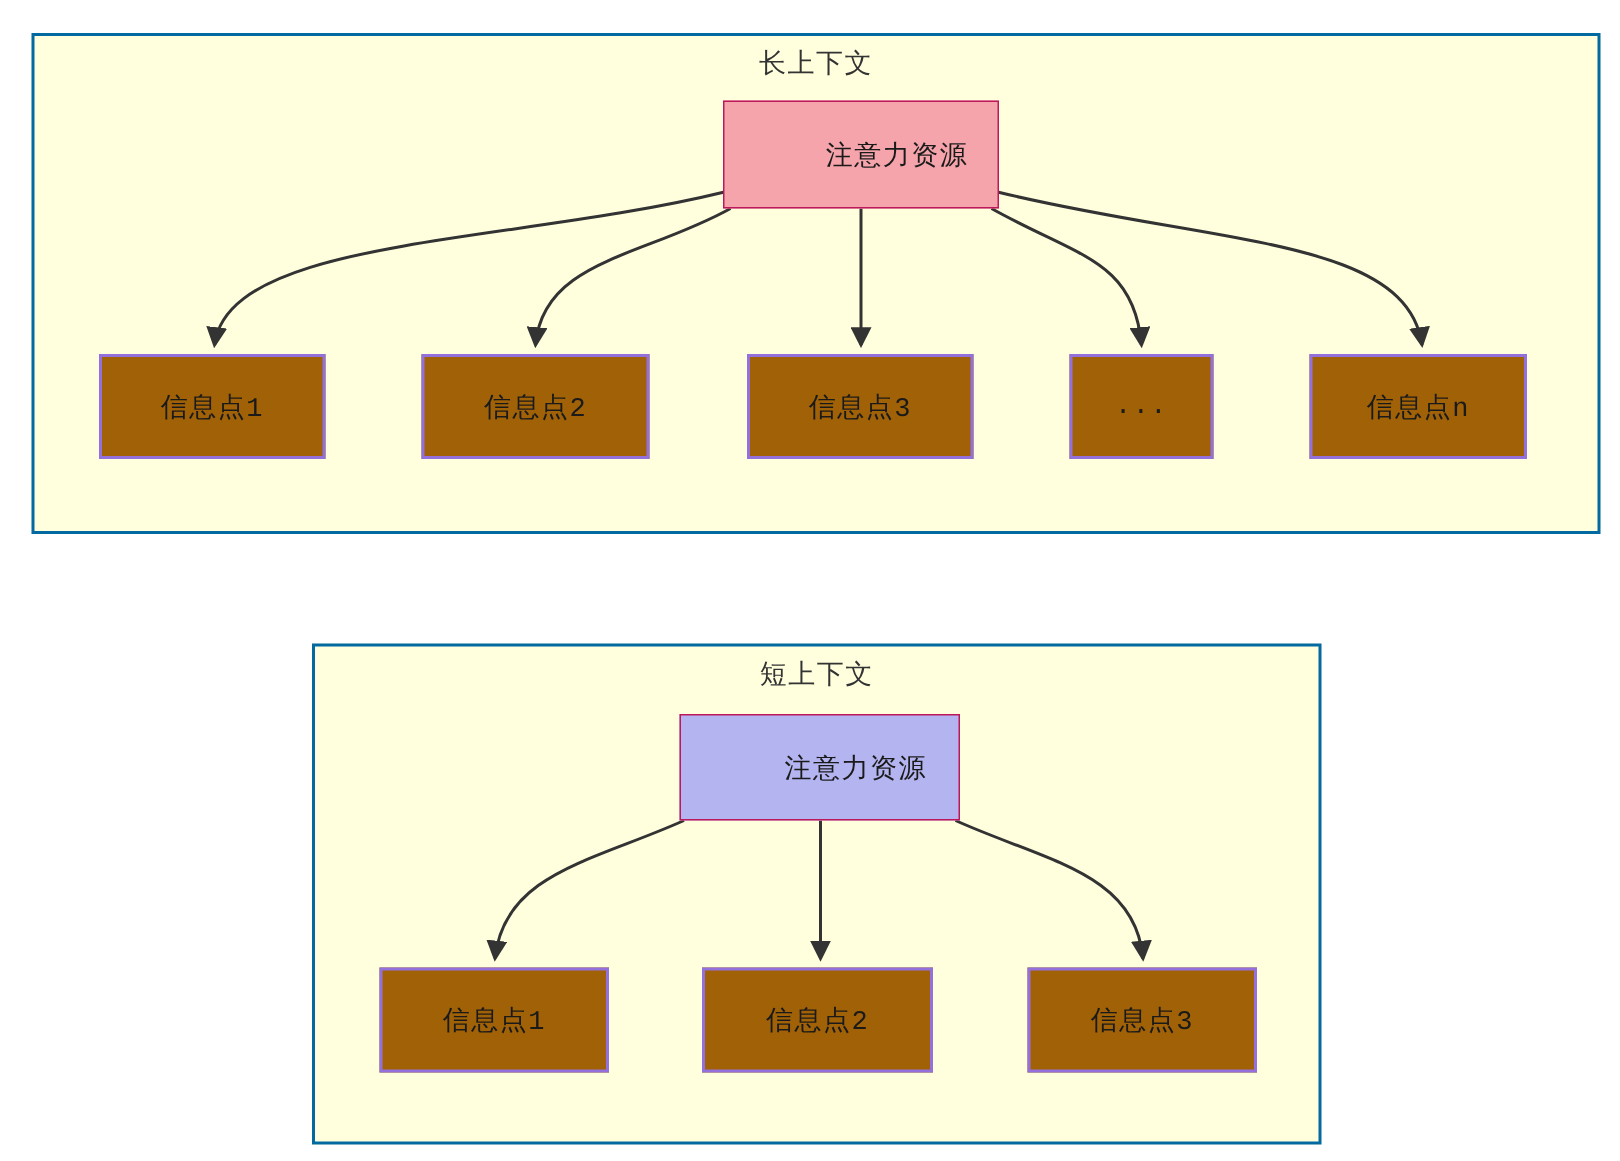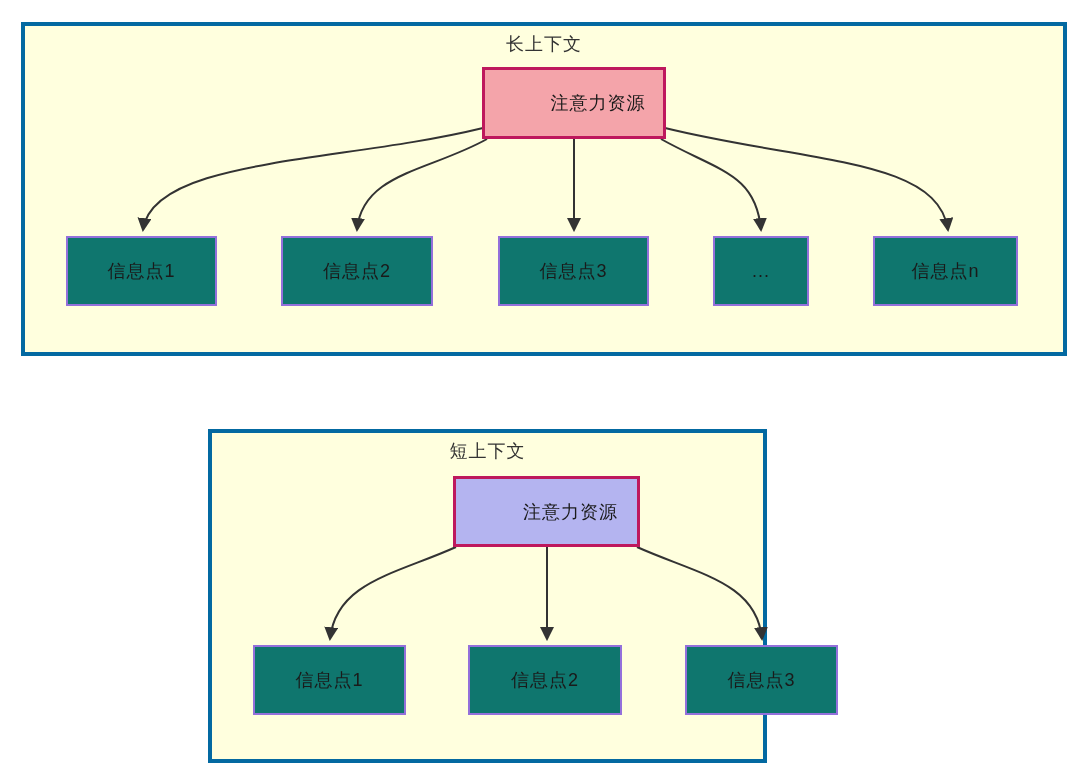--- a/index.html
+++ b/index.html
@@ -11,21 +11,21 @@
   #canvas {
     position: relative;
     width: 1080px;
     height: 774px;
     background: #ffffff;
     overflow: hidden;
   }
   .subgraph {
     position: absolute;
     background: #ffffde;
-    border: 4px solid #0369a1;
+    border: 2px solid #0369a1;
     box-sizing: border-box;
   }
   .subgraph-title {
     position: absolute;
     top: 6px;
     left: 0;
     width: 100%;
     text-align: center;
     font-size: 18px;
     color: #333333;
@@ -35,28 +35,29 @@
     position: absolute;
     box-sizing: border-box;
     display: flex;
     align-items: center;
     justify-content: center;
     font-size: 18px;
     color: #1a1a1a;
     letter-spacing: 1px;
   }
   .root-node {
-    border: 3px solid #be185d;
+    border: 1px solid #be185d;
     padding-left: 48px;
   }
   .root-long  { background: #f4a4aa; }
   .root-short { background: #b4b4f0; }
   .info-node {
-    background: #0f766e;
+    background: #a16207;
     border: 2px solid #9370db;
+    font-family: Liberation Mono, monospace;
   }
   #edges {
     position: absolute;
     left: 0;
     top: 0;
     pointer-events: none;
   }
   .edge {
     fill: none;
     stroke: #333333;
@@ -65,21 +66,21 @@
 </style>
 </head>
 <body>
 
 <div id="canvas">
 
   <div class="subgraph" style="left:21px; top:22px; width:1046px; height:334px;">
     <div class="subgraph-title">长上下文</div>
   </div>
 
-  <div class="subgraph" style="left:208px; top:429px; width:559px; height:334px;">
+  <div class="subgraph" style="left:208px; top:429px; width:673px; height:334px;">
     <div class="subgraph-title">短上下文</div>
   </div>
 
   <svg id="edges" width="1080" height="774" viewBox="0 0 1080 774">
     <defs>
       <marker id="arrowhead" viewBox="0 0 10 10" refX="8.5" refY="5" markerWidth="7" markerHeight="7" orient="auto">
         <path d="M0,0 L10,5 L0,10 z" fill="#333333"></path>
       </marker>
     </defs>
 

